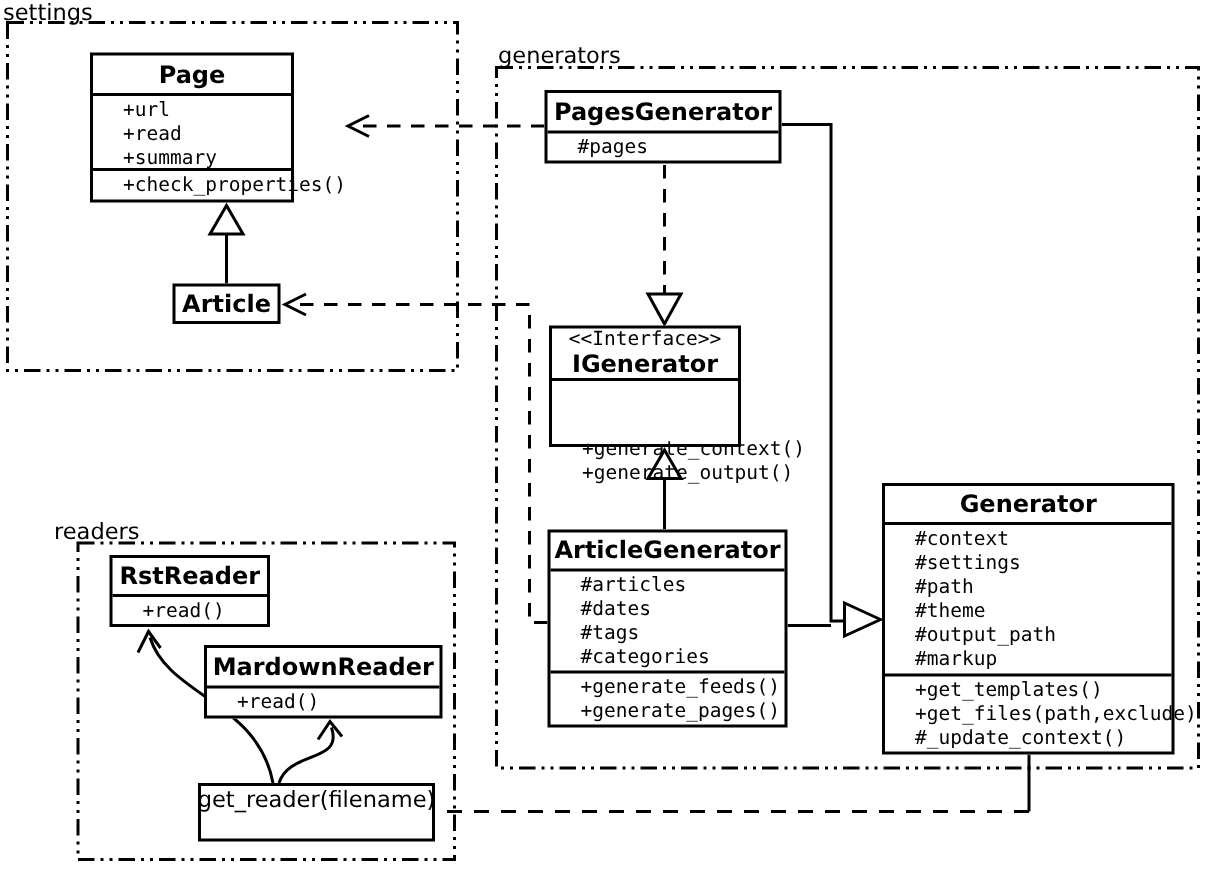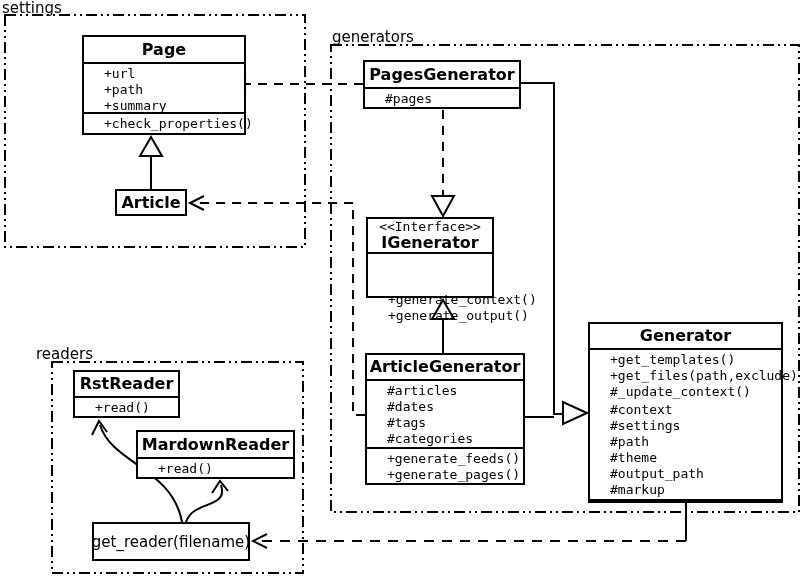--- a/index.html
+++ b/index.html
@@ -13,21 +13,21 @@
              font-size:16px;text-align:center;display:flex;flex-direction:column;
              justify-content:center;line-height:18px;}
   .cls-title.last{border-bottom:none;}
   .stereo{font-family:"DejaVu Sans Mono","Liberation Mono",monospace;font-weight:normal;
           font-size:13px;line-height:15px;}
   .cls-sec{box-sizing:border-box;border-bottom:2px solid #000;padding:2px 0 0 20px;
            font-family:"DejaVu Sans Mono","Liberation Mono",monospace;font-size:13px;
            line-height:16px;white-space:nowrap;overflow:visible;}
   .cls-sec.last{border-bottom:none;}
   .simplebox{position:absolute;box-sizing:border-box;border:2px solid #000;background:#fff;
-             display:flex;align-items:center;justify-content:center;font-size:15px;}
+             display:flex;justify-content:center;font-size:15px;margin-left:40px;}
 </style>
 </head>
 <body>
 
 <div id="stage">
 
   <svg id="wires" viewBox="0 0 803 579" xmlns="http://www.w3.org/2000/svg">
 
     <g stroke="#000" stroke-width="2" fill="none" stroke-dasharray="11 4 2 4 2 4">
       <rect x="5" y="15" width="300" height="232"></rect>
@@ -80,25 +80,25 @@
     <g>
       <line x1="151" y1="189" x2="151" y2="156" stroke="#000" stroke-width="2"></line>
       <polygon points="151,137 140,156 162,156" fill="#fff" stroke="#000" stroke-width="2"></polygon>
     </g>
   </svg>
 
   <div class="pkg-label" style="left:2px;top:0px;">settings</div>
   <div class="pkg-label" style="left:332px;top:29px;">generators</div>
   <div class="pkg-label" style="left:36px;top:346px;">readers</div>
 
-  <div class="cls" style="left:82px;top:35px;width:164px;height:100px;">
+  <div class="cls" style="left:60px;top:35px;width:136px;height:100px;">
     <div class="cls-title" style="height:27px;">Page</div>
     <div class="cls-sec" style="height:50px;">
       <div>+url</div>
-      <div>+path</div>
+      <div>+read</div>
       <div>+summary</div>
     </div>
     <div class="cls-sec last" style="flex:1;">
       <div>+check_properties()</div>
     </div>
   </div>
 
   <div class="cls" style="left:115px;top:189px;width:72px;height:27px;">
     <div class="cls-title last" style="flex:1;">Article</div>
   </div>
@@ -130,32 +130,32 @@
       <div>#categories</div>
     </div>
     <div class="cls-sec last" style="flex:1;">
       <div>+generate_feeds()</div>
       <div>+generate_pages()</div>
     </div>
   </div>
 
   <div class="cls" style="left:588px;top:322px;width:195px;height:181px;">
     <div class="cls-title" style="height:26px;">Generator</div>
-    <div class="cls-sec last" style="flex:1;">
-      <div>+get_templates()</div>
-      <div>+get_files(path,exclude)</div>
-      <div>#_update_context()</div>
-    </div>
     <div class="cls-sec" style="height:101px;">
       <div>#context</div>
       <div>#settings</div>
       <div>#path</div>
       <div>#theme</div>
       <div>#output_path</div>
       <div>#markup</div>
+    </div>
+    <div class="cls-sec last" style="flex:1;">
+      <div>+get_templates()</div>
+      <div>+get_files(path,exclude)</div>
+      <div>#_update_context()</div>
     </div>
   </div>
 
   <div class="cls" style="left:73px;top:370px;width:107px;height:48px;">
     <div class="cls-title" style="height:27px;">RstReader</div>
     <div class="cls-sec last" style="flex:1;">
       <div>+read()</div>
     </div>
   </div>
 

